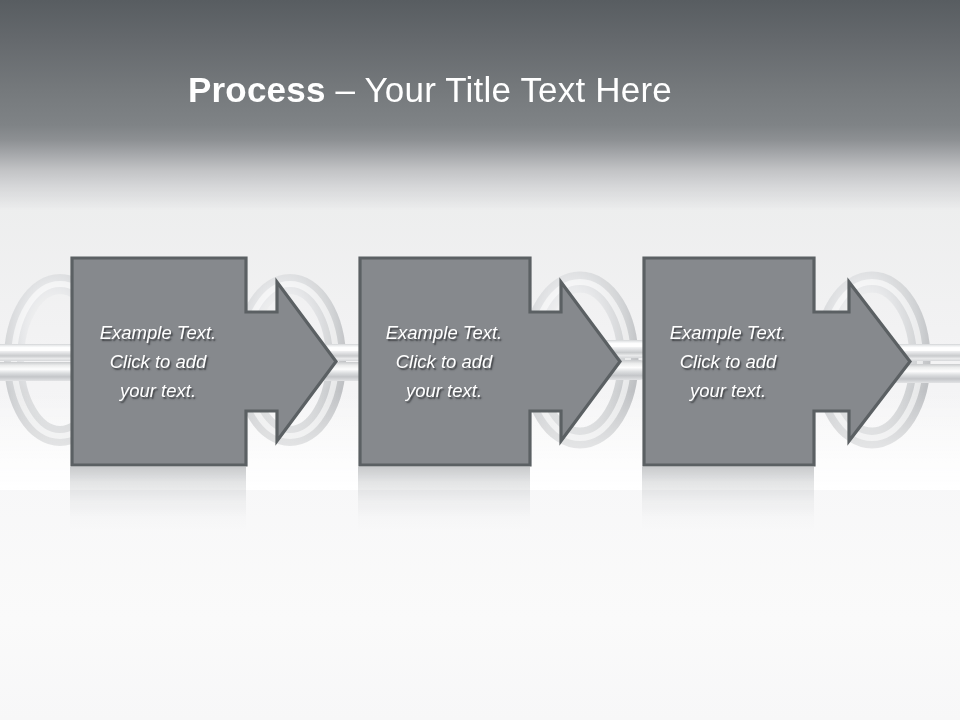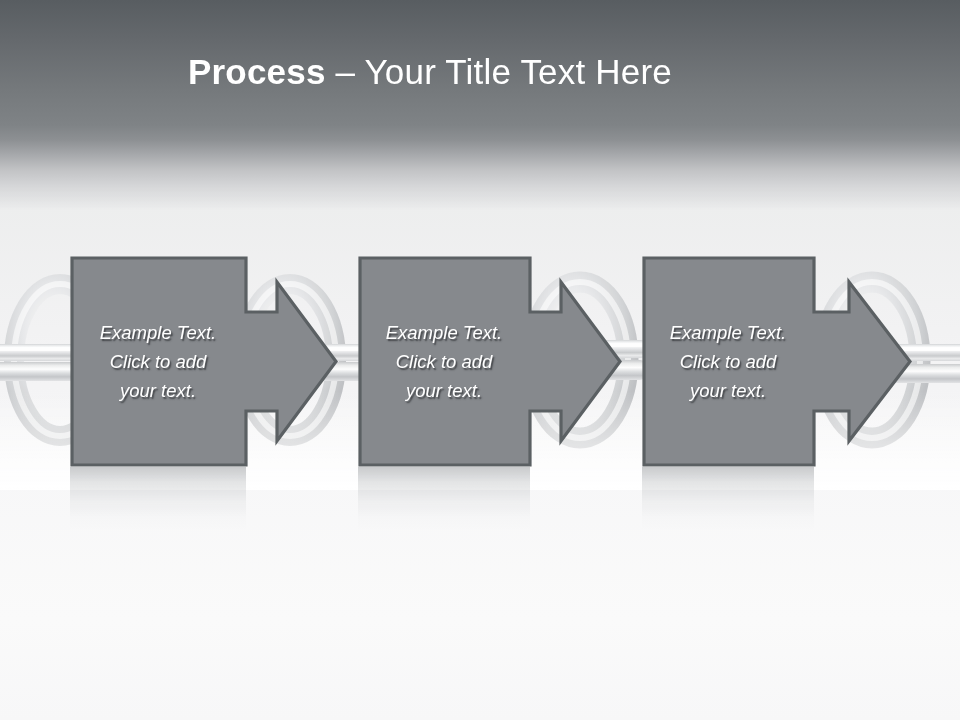--- a/index.html
+++ b/index.html
@@ -55,21 +55,21 @@
     position: absolute;
     left: 0; top: 240px;
     width: 960px; height: 250px;
     overflow: hidden;
   }
   .chain-svg { display: block; }
 
   
   .title {
     position: absolute;
-    left: 0; top: 50px;
+    left: 0; top: 68px;
     width: 860px;
     text-align: center;
     color: #ffffff;
     font-size: 35px;
     line-height: 44px;
     letter-spacing: 0.2px;
     white-space: nowrap;
   }
   .title .strong { font-weight: bold; }
   .title .rest { font-weight: normal; }

